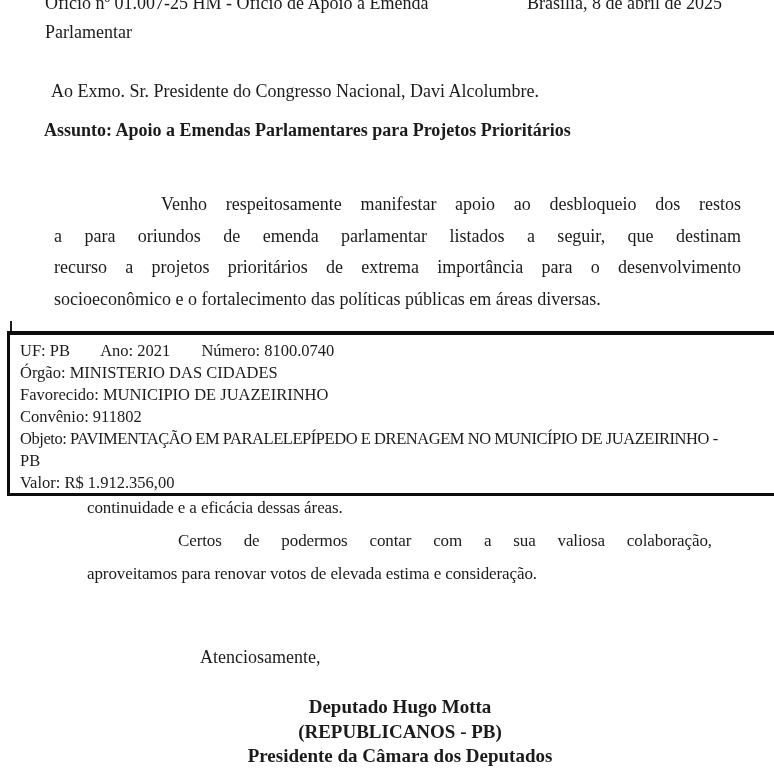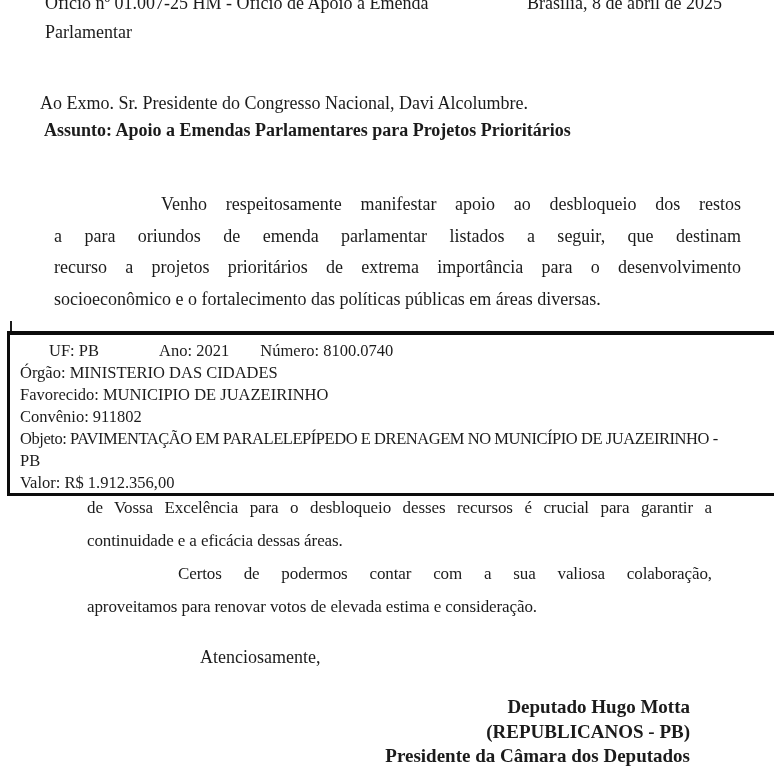--- a/index.html
+++ b/index.html
@@ -16,42 +16,42 @@
   .tight { letter-spacing:-0.45px; white-space:nowrap; }
 
   .header-row {
     top:-11px; left:45px; width:677px;
     display:flex; justify-content:space-between;
     font-size:18px; line-height:29px;
   }
   .header-left { width:420px; }
   .header-right { white-space:nowrap; }
 
-  .recipient { top:79px; left:40px; font-size:18px; line-height:24px;margin-top:12px; }
+  .recipient { top:79px; left:51px; font-size:18px; line-height:24px; }
   .subject   { top:118px; left:44px; font-size:18px; font-weight:bold; line-height:24px;text-align:center; }
 
   .para1 { top:189px; left:54px; width:687px; font-size:18px; line-height:31.5px; }
 
   .amendment-box {
     left:7px; top:331px; width:783px; height:165px; box-sizing:border-box;
     border-top:4px solid #0c0c0c; border-left:3px solid #0c0c0c; border-bottom:3px solid #0c0c0c;
     background:#ffffff; z-index:2;
     padding:5px 0 0 10px;
     font-size:16.5px; line-height:22px;
   }
-  .meta-seg { margin-right:27px;margin-left:29px; }
+  .meta-seg { margin-right:27px; }
 
   .scan-mark { left:10px; top:321px; width:2px; height:11px; background:#1c1c1c; }
 
   .closing { top:491px; left:87px; width:625px; font-size:17px; line-height:33px; letter-spacing:-0.1px; z-index:1; }
 
   .valediction { top:645px; left:200px; font-size:18px; line-height:24px; }
 
   .signature {
-    top:695px; left:110px; width:580px; text-align:right;
+    top:695px; left:110px; width:580px; text-align:center;
     font-weight:bold; font-size:19px; line-height:24.5px;
   }
 </style>
 </head>
 <body>
 
 <div class="abs header-row">
   <div class="header-left">Ofício nº 01.007-25 HM - Ofício de Apoio a Emenda Parlamentar</div>
   <div class="header-right">Brasília, 8 de abril de 2025</div>
 </div>
@@ -79,21 +79,20 @@
       <div class="line">Órgão: MINISTERIO DAS CIDADES</div>
       <div class="line">Favorecido: MUNICIPIO DE JUAZEIRINHO</div>
       <div class="line">Convênio: 911802</div>
       <div class="line tight">Objeto: PAVIMENTAÇÃO EM PARALELEPÍPEDO E DRENAGEM NO MUNICÍPIO DE JUAZEIRINHO -</div>
       <div class="line">PB</div>
       <div class="line">Valor: R$ 1.912.356,00</div>
     </div>
 </div>
 
 <div class="abs closing">
-    <div class="line just">de Vossa Excelência para o desbloqueio desses recursos é crucial para garantir a</div>
     <div class="line">continuidade e a eficácia dessas áreas.</div>
     <div class="line ind91 just">Certos de podermos contar com a sua valiosa colaboração,</div>
     <div class="line">aproveitamos para renovar votos de elevada estima e consideração.</div>
   </div>
 
 <div class="abs valediction">Atenciosamente,</div>
 
 <div class="abs signature">
   <div class="line">Deputado Hugo Motta</div>
   <div class="line">(REPUBLICANOS - PB)</div>

